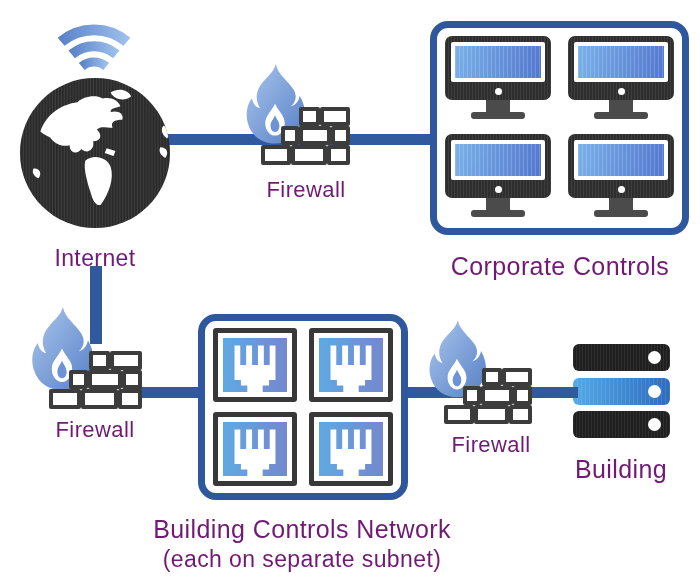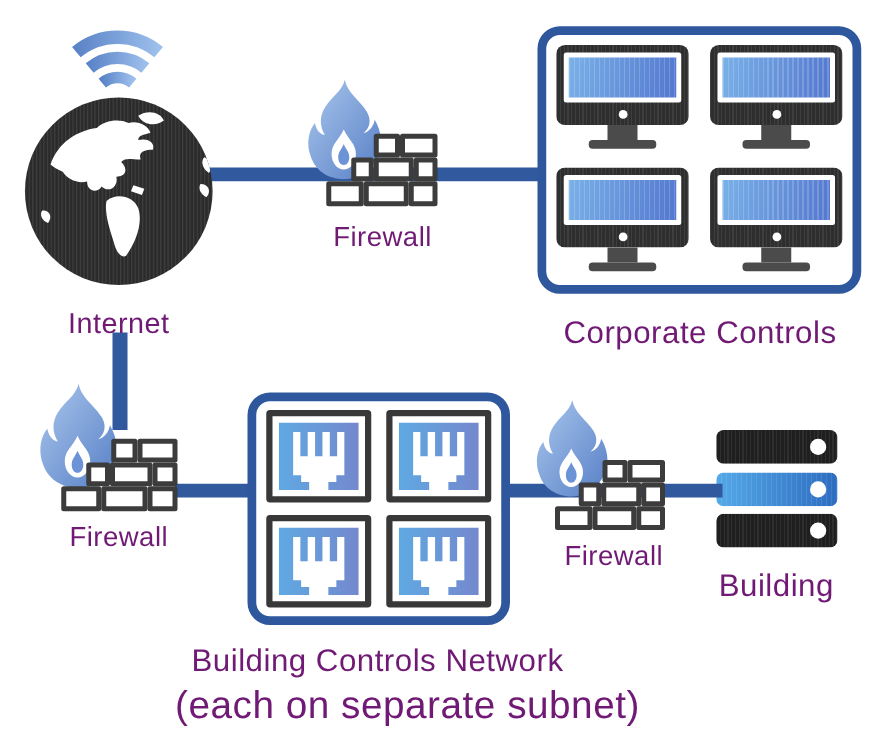--- a/index.html
+++ b/index.html
@@ -225,21 +225,21 @@
         <path d="M0 0H100V100H62V88H72V78H82V14H73V50H63.8V14H54.6V50H45.4V14H36.2V50H27V14H18V78H28V88H38V100H0Z" fill="url(#jackGrad)"></path>
       </svg>
   </div>
   <div class="port" style="left:104px;top:91px;">
     <svg viewBox="0 0 100 100" preserveAspectRatio="none">
         <path d="M0 0H100V100H62V88H72V78H82V14H73V50H63.8V14H54.6V50H45.4V14H36.2V50H27V14H18V78H28V88H38V100H0Z" fill="url(#jackGrad)"></path>
       </svg>
   </div>
 </div>
 <div class="lbl" style="left:140px;top:506px;width:324px;font-size:25px;">Building Controls Network</div>
-<div class="lbl" style="left:140px;top:537px;width:324px;font-size:31px;">(each on separate subnet)</div>
+<div class="lbl" style="left:140px;top:537px;width:324px;font-size:23px;">(each on separate subnet)</div>
 
 <svg class="flame" style="left:427px;top:318px;" width="60" height="84" viewBox="0 0 70 95">
   <path d="M36 1 C38 13 50 20 56 30 C60 37 59 44 53 49 C58 48 62 43 63 37 C69 47 71 60 66 70 C60 83 49 91 35 91 C21 91 9 83 5 70 C1 59 3 47 9 40 C10 46 13 50 18 51 C13 43 13 34 18 26 C25 15 33 12 36 1 Z" fill="url(#flameGrad)"></path>
   <path d="M35 46 C39 55 46 59 46 68 C46 76 41 82 35 82 C29 82 24 76 24 68 C24 59 31 55 35 46 Z" fill="#ffffff"></path>
   <path d="M35 59 C37 64 40 66 40 71 C40 75 38 78 35 78 C32 78 30 75 30 71 C30 66 33 64 35 59 Z" fill="#6b93d6"></path>
 </svg>
 <div class="wall" style="left:444px;top:368px;width:88px;height:56px;">
   <div class="wrow wr1">
       <div class="brick" style="flex:0 0 40%"></div>
       <div class="brick" style="flex:0 0 60%"></div>

